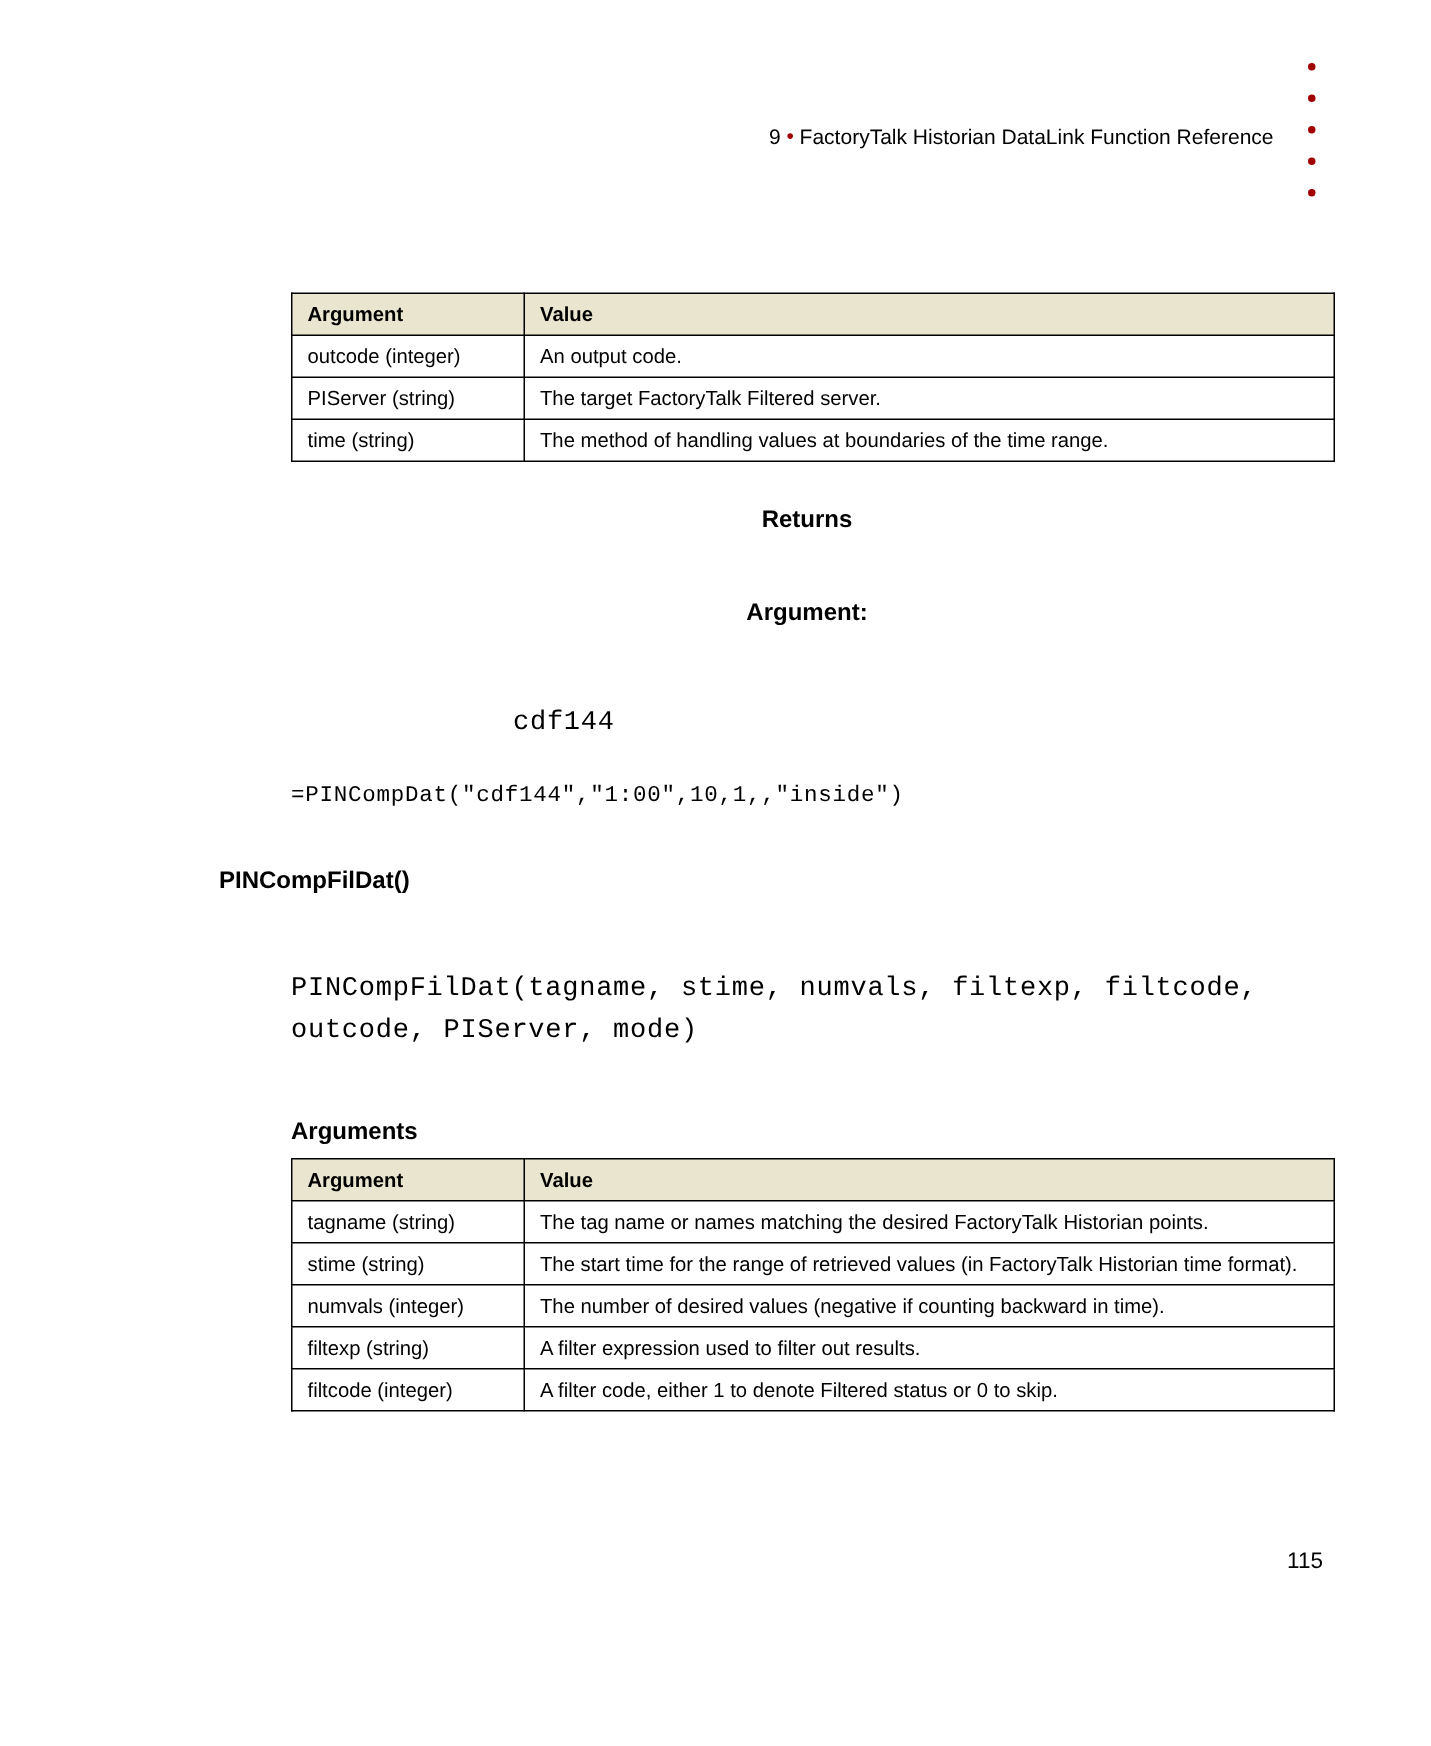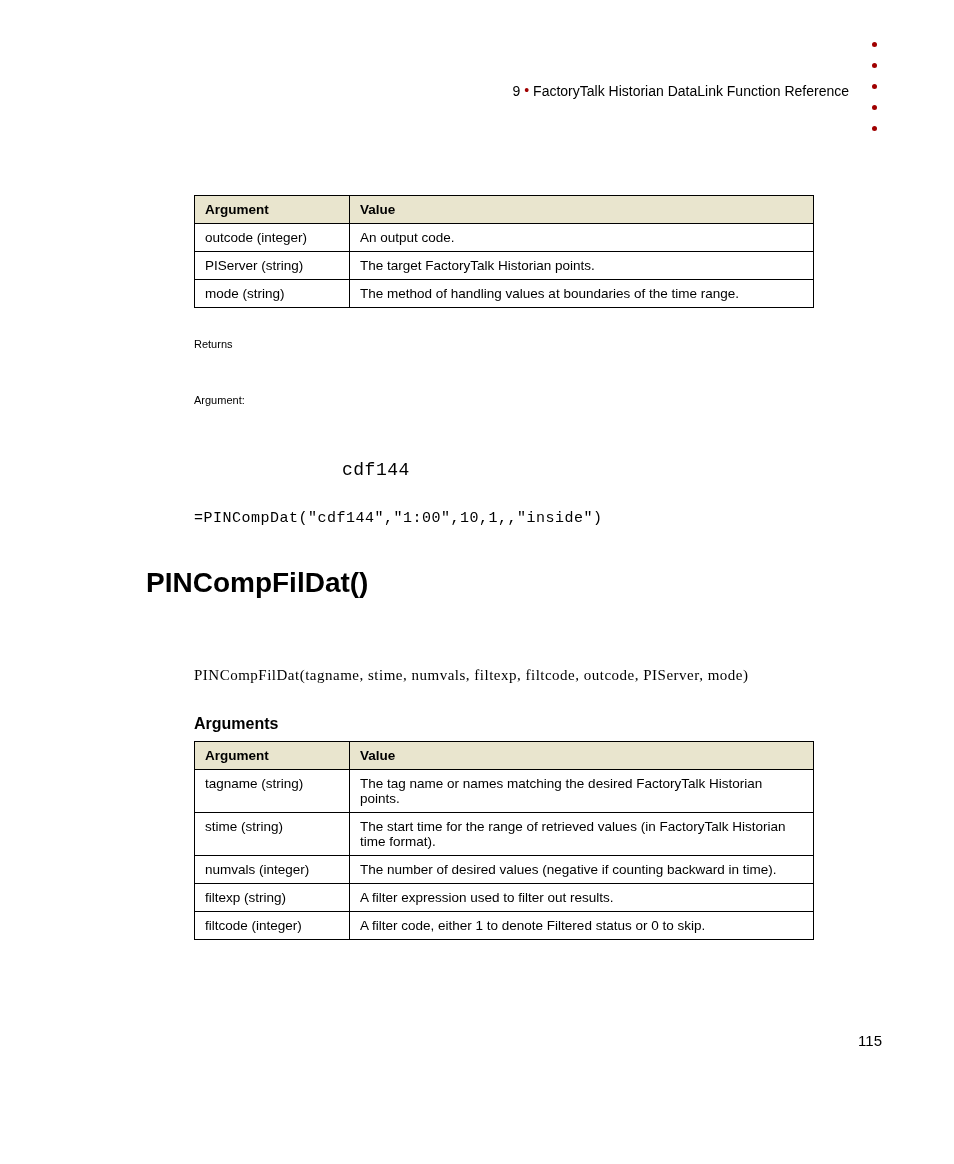--- a/index.html
+++ b/index.html
@@ -48,69 +48,70 @@
     border-radius: 50%;
     display: block;
   }
   .content {
     margin-top: 135px;
     margin-left: 124px;
     width: 688px;
   }
   table.arg-table {
     border-collapse: collapse;
-    width: 620px;
+    width: 696px;
     margin-bottom: 30px;
   }
   table.arg-table th, table.arg-table td {
     border: 1px solid #000;
     font-size: 13.5px;
     text-align: left;
     vertical-align: top;
     padding: 6px 10px;
   }
   table.arg-table th {
     background: #e9e5ce;
     font-weight: bold;
   }
   table.arg-table td:first-child,
   table.arg-table th:first-child {
     width: 155px;
   }
   .section-h {
-    font-size: 11px;
-    font-weight: normal;
+    font-size: 16px;
+    font-weight: bold;
     margin-top: 28px;
     margin-bottom: 28px;
+    text-align: center;
   }
   .example-val {
     font-family: "Courier New", Courier, monospace;
     font-size: 18px;
     margin-left: 148px;
     margin-top: 54px;
     margin-bottom: 30px;
     letter-spacing: 0.5px;
   }
   .code-line {
     font-family: "Courier New", Courier, monospace;
     font-size: 15px;
     margin-top: 24px;
     margin-bottom: 40px;
     letter-spacing: 0.5px;
   }
   .func-title {
-    font-size: 28px;
+    font-size: 16px;
     font-weight: bold;
     margin-left: -48px;
-    margin-bottom: 65px;
+    margin-bottom: 49px;
   }
   .syntax {
-    font-family: Liberation Serif, serif;
-    font-size: 15px;
-    margin-bottom: 28px;
+    font-family: Liberation Mono, monospace;
+    font-size: 18px;
+    margin-bottom: 44px;
     line-height: 1.55;
     letter-spacing: 0.5px;
   }
   .args-h {
     font-size: 16px;
     font-weight: bold;
     margin-bottom: 8px;
   }
   .page-num {
     position: absolute;
@@ -147,24 +148,24 @@
           <th>Value</th>
         </tr>
       </thead>
       <tbody>
         <tr>
           <td>outcode (integer)</td>
           <td>An output code.</td>
         </tr>
         <tr>
           <td>PIServer (string)</td>
-          <td>The target FactoryTalk Historian points.</td>
-        </tr>
-        <tr>
-          <td>mode (string)</td>
+          <td>The target FactoryTalk Filtered server.</td>
+        </tr>
+        <tr>
+          <td>time (string)</td>
           <td>The method of handling values at boundaries of the time range.</td>
         </tr>
       </tbody>
     </table>
 
     <div class="section-h">Returns</div>
 
     <div class="section-h" style="margin-top:44px;">Argument:</div>
 
     <div class="example-val">cdf144</div>

